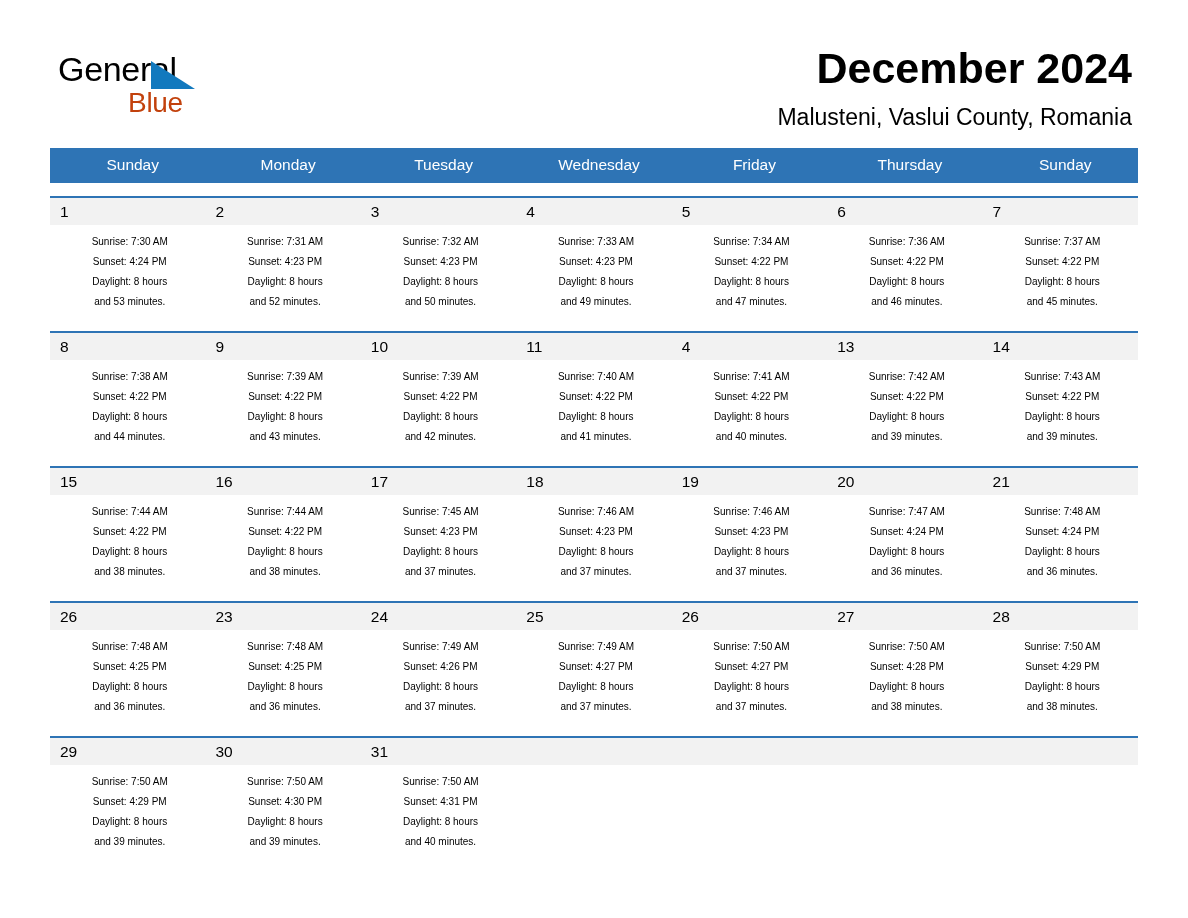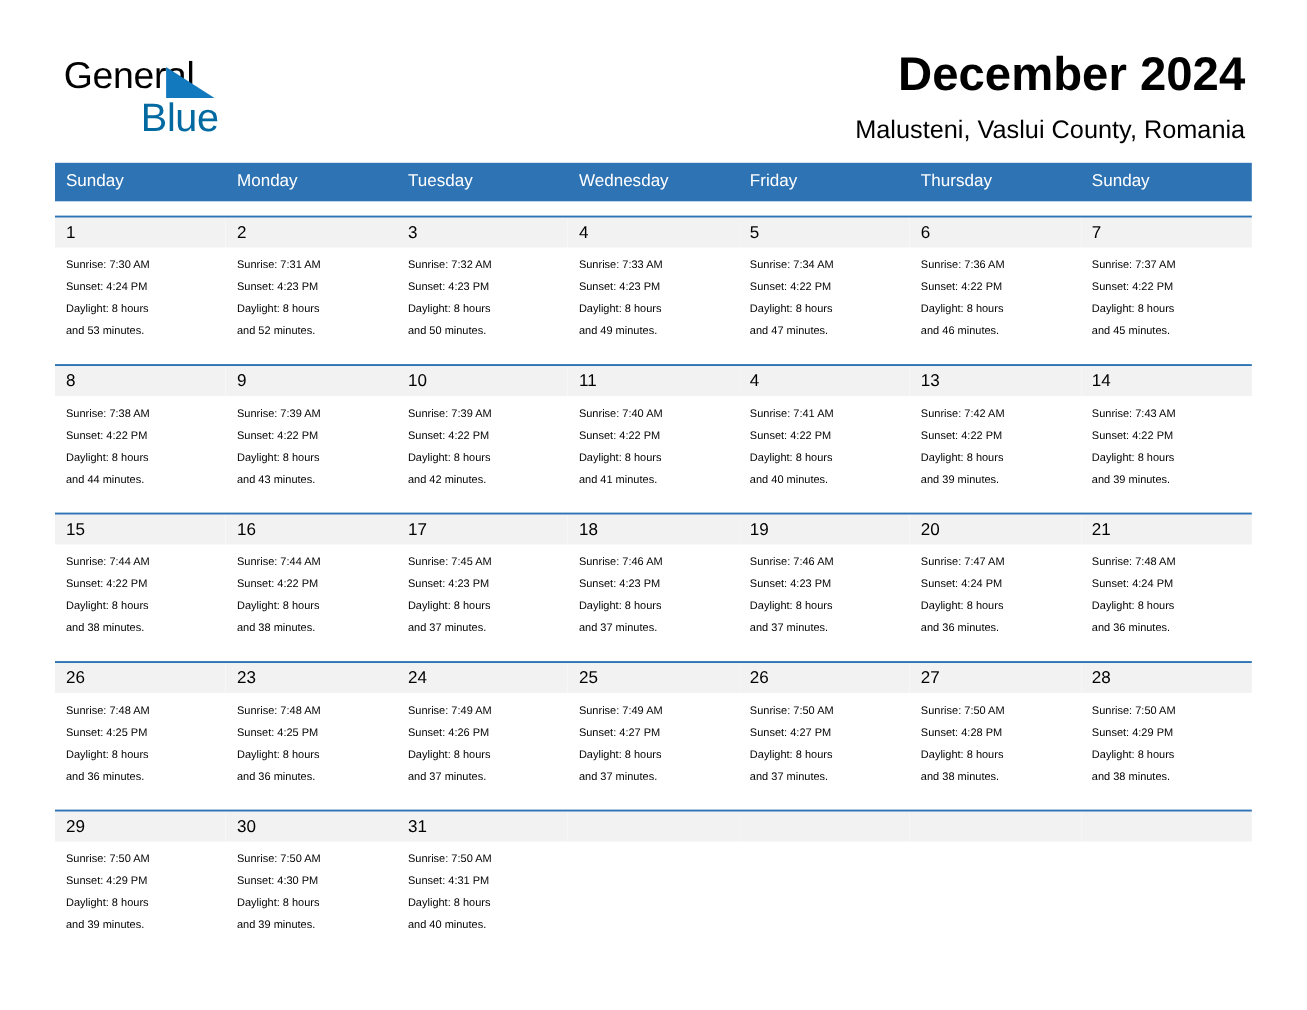--- a/index.html
+++ b/index.html
@@ -52,22 +52,22 @@
     top: 15px;
     width: 0;
     height: 0;
     border-left: 44px solid #1279be;
     border-top: 28px solid transparent;
   }
   .logo-blue {
     position: absolute;
     left: 70px;
     top: 43px;
-    font-size: 36px;
-    color: #0369a1;
+    font-size: 28px;
+    color: #c2410c;
     letter-spacing: -0.3px;
     line-height: 1;
   }
   .title-wrap {
     text-align: right;
     flex: 1 1 auto;
     padding-top: 0px;
   }
   .cal-title {
     font-size: 43px;
@@ -82,20 +82,21 @@
     font-weight: normal;
     line-height: 1.1;
     color: #000000;
     margin: 14px 0 0 0;
   }
 
   
   .calendar {
     margin: 36px 50px 0 50px;
     width: 1088px;
+    text-align: center;
   }
   .weekday-row {
     display: grid;
     grid-template-columns: repeat(7, 1fr);
     background: #2e74b5;
   }
   .weekday {
     color: #ffffff;
     font-size: 15.5px;
     padding: 8px 0 9px 10px;

